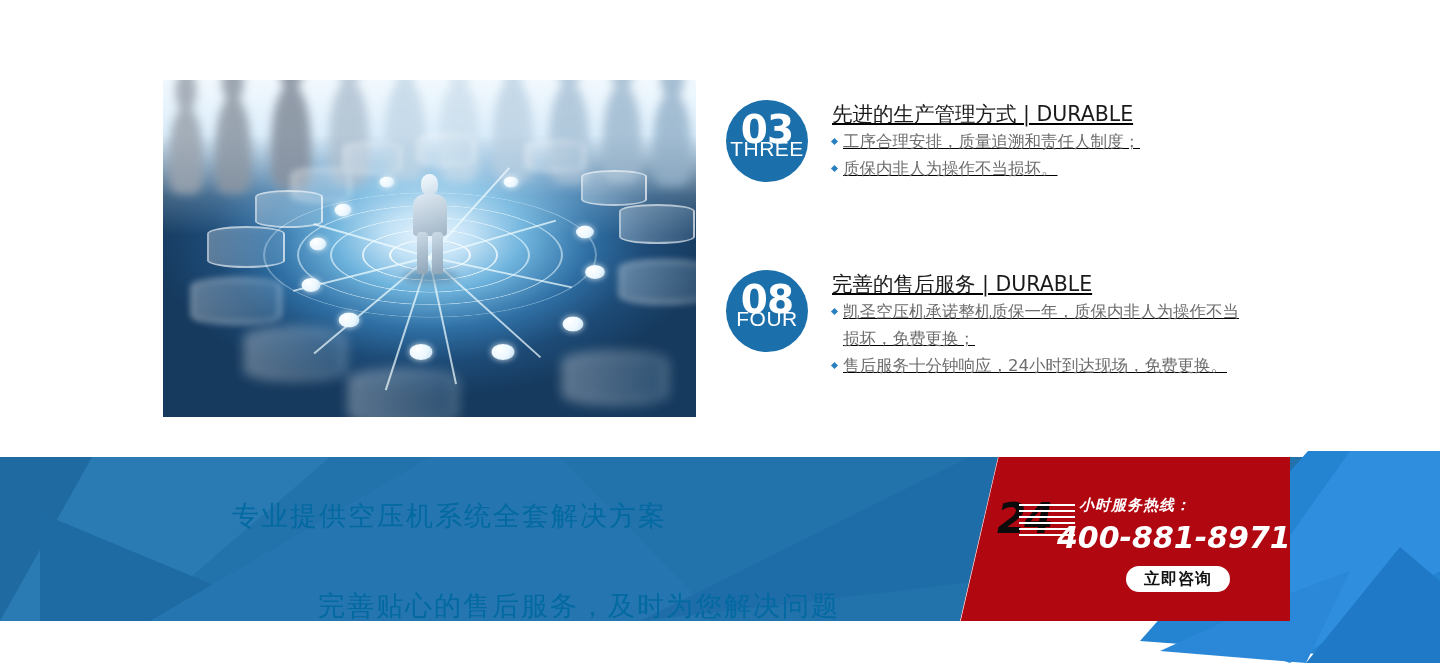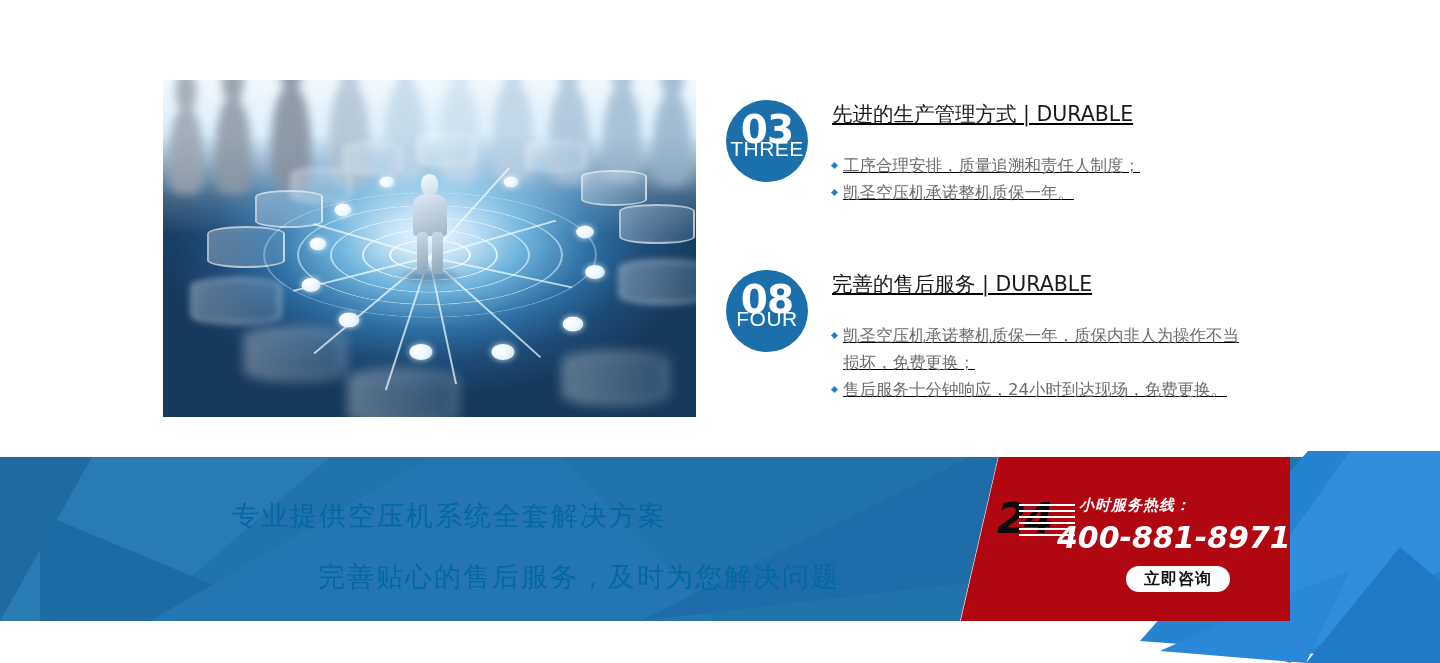--- a/index.html
+++ b/index.html
@@ -159,21 +159,21 @@
     text-decoration: underline;
   }
   .feature-title {
     font-size: 20.5px;
     color: #1a1a1a;
     line-height: 28px;
     white-space: nowrap;
     font-family: "DejaVu Sans", "Liberation Sans", sans-serif;
   }
   .feature-points {
-    margin-top: 24px;
+    margin-top: 0;
   }
   .point {
     position: relative;
     font-size: 16.5px;
     line-height: 27px;
     color: #6d6d6d;
     padding-left: 11px;
     font-family: "DejaVu Sans", "Liberation Sans", sans-serif;
   }
   .point .bullet {
@@ -282,21 +282,21 @@
   }
   .banner-line {
     position: absolute;
     color: #0369a1;
     font-size: 27px;
     letter-spacing: 2px;
     white-space: nowrap;
     font-family: "DejaVu Sans", "Liberation Sans", sans-serif;
   }
   #banner-line-1 { left: 232px; top: 498px; }
-  #banner-line-2 { left: 318px; top: 559px; }
+  #banner-line-2 { left: 318px; top: 588px; }
 </style>
 </head>
 <body>
 
 <div id="top-remnant"></div>
 
 <section id="features">
 
   <div id="photo">
     <div class="photo-top-haze"></div>
@@ -370,21 +370,21 @@
     </div>
     <div class="feature-body">
       <div class="feature-title">先进的生产管理方式 | DURABLE</div>
       <div class="feature-points">
         <div class="point">
           <span class="bullet"></span>
           <span>工序合理安排，质量追溯和责任人制度；</span>
         </div>
         <div class="point">
           <span class="bullet"></span>
-          <span>凯圣空压机承诺整机质保一年。</span>
+          <span>质保内非人为操作不当损坏。</span>
         </div>
       </div>
     </div>
   </div>
 
   <div class="feature" style="top:270px;">
     <div class="badge">
       <div class="num">08</div>
       <div class="word">FOUR</div>
     </div>

